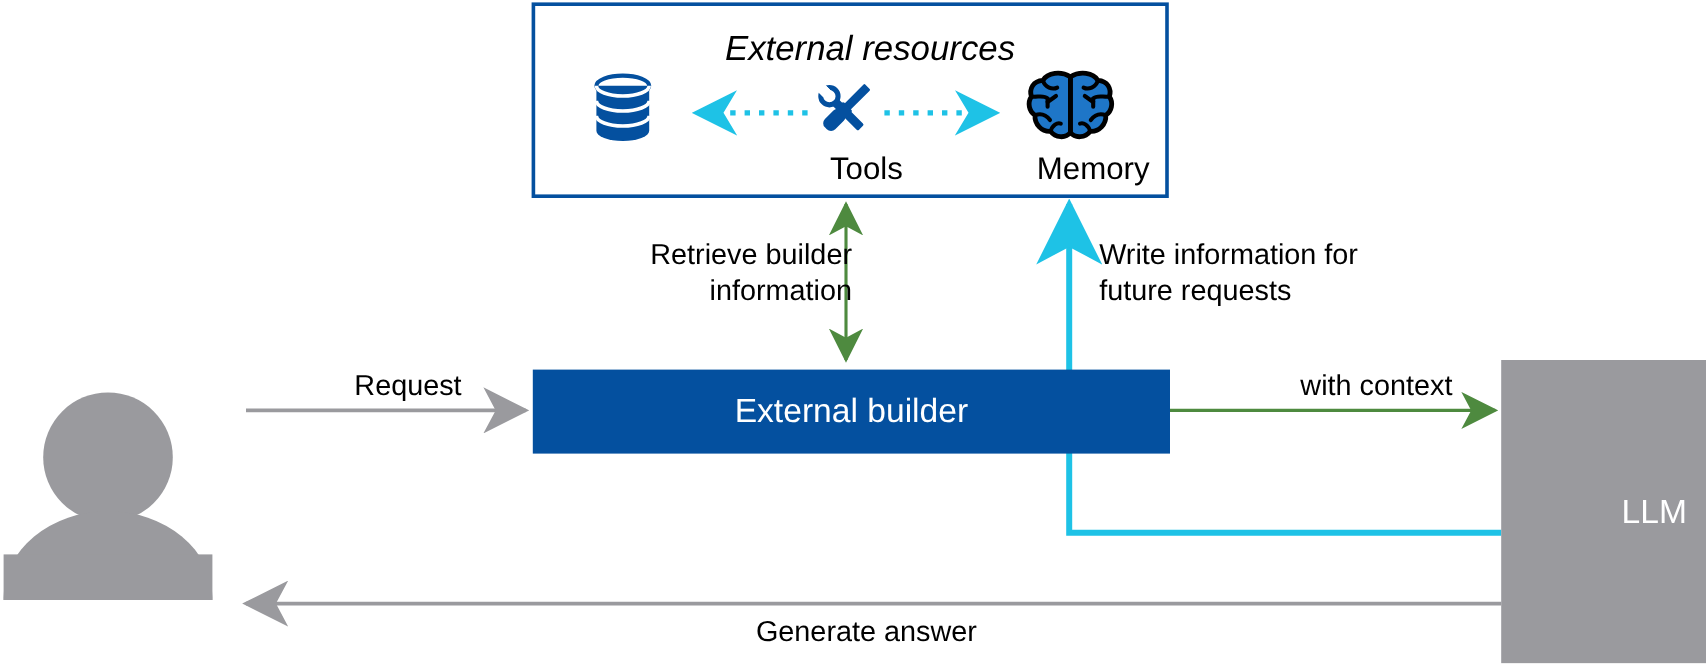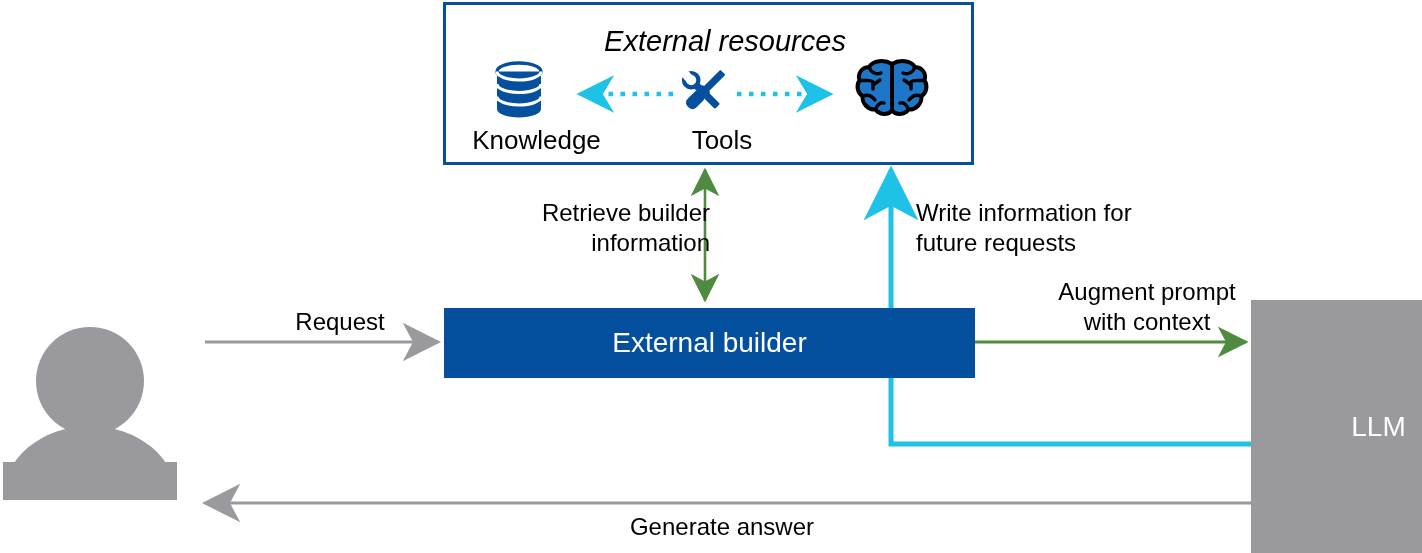--- a/index.html
+++ b/index.html
@@ -179,35 +179,34 @@
 
     <g>
       <circle cx="90" cy="381" r="54" fill="#9a9a9e"></circle>
       <path d="M3,500 L3,498 a87,72 0 0 1 174,0 L177,500 Z" fill="#9a9a9e"></path>
       <rect x="3" y="462" width="174" height="38" fill="#9a9a9e"></rect>
     </g>
   </svg>
 
   <div class="lbl ext-title" style="left:444px; top:24px; width:528px;">External resources</div>
 
-  <div class="lbl res-label" style="left:444px; top:125px; width:151px;">Knowledge</div>
 
   <div class="lbl res-label" style="left:630px; top:125px; width:150px;">Tools</div>
 
+  <div class="lbl res-label" style="left:818px; top:125px; width:152px;">Memory</div>
 
   <div class="box-label" style="left:444px; top:308px; width:531px; height:70px; font-size:28px;">External builder</div>
 
   <div class="box-label" style="left:1251px; top:300px; width:171px; height:253px; font-size:28px;margin-left:42px;">LLM</div>
 
   <div class="lbl flow-label center-txt" style="left:228px; top:307px; width:190px;">Request</div>
 
   <div class="lbl flow-label right-txt" style="left:455px; top:198px; width:238px;">Retrieve builder</div>
   <div class="lbl flow-label right-txt" style="left:455px; top:228px; width:238px;">information</div>
 
   <div class="lbl flow-label left-txt" style="left:899px; top:198px; width:300px;">Write information for</div>
   <div class="lbl flow-label left-txt" style="left:899px; top:228px; width:300px;">future requests</div>
 
-  <div class="lbl flow-label center-txt" style="left:1010px; top:277px; width:240px;">Augment prompt</div>
   <div class="lbl flow-label center-txt" style="left:1010px; top:307px; width:240px;">with context</div>
 
   <div class="lbl flow-label center-txt" style="left:585px; top:512px; width:240px;">Generate answer</div>
 
 </div>
 
 </body></html>

